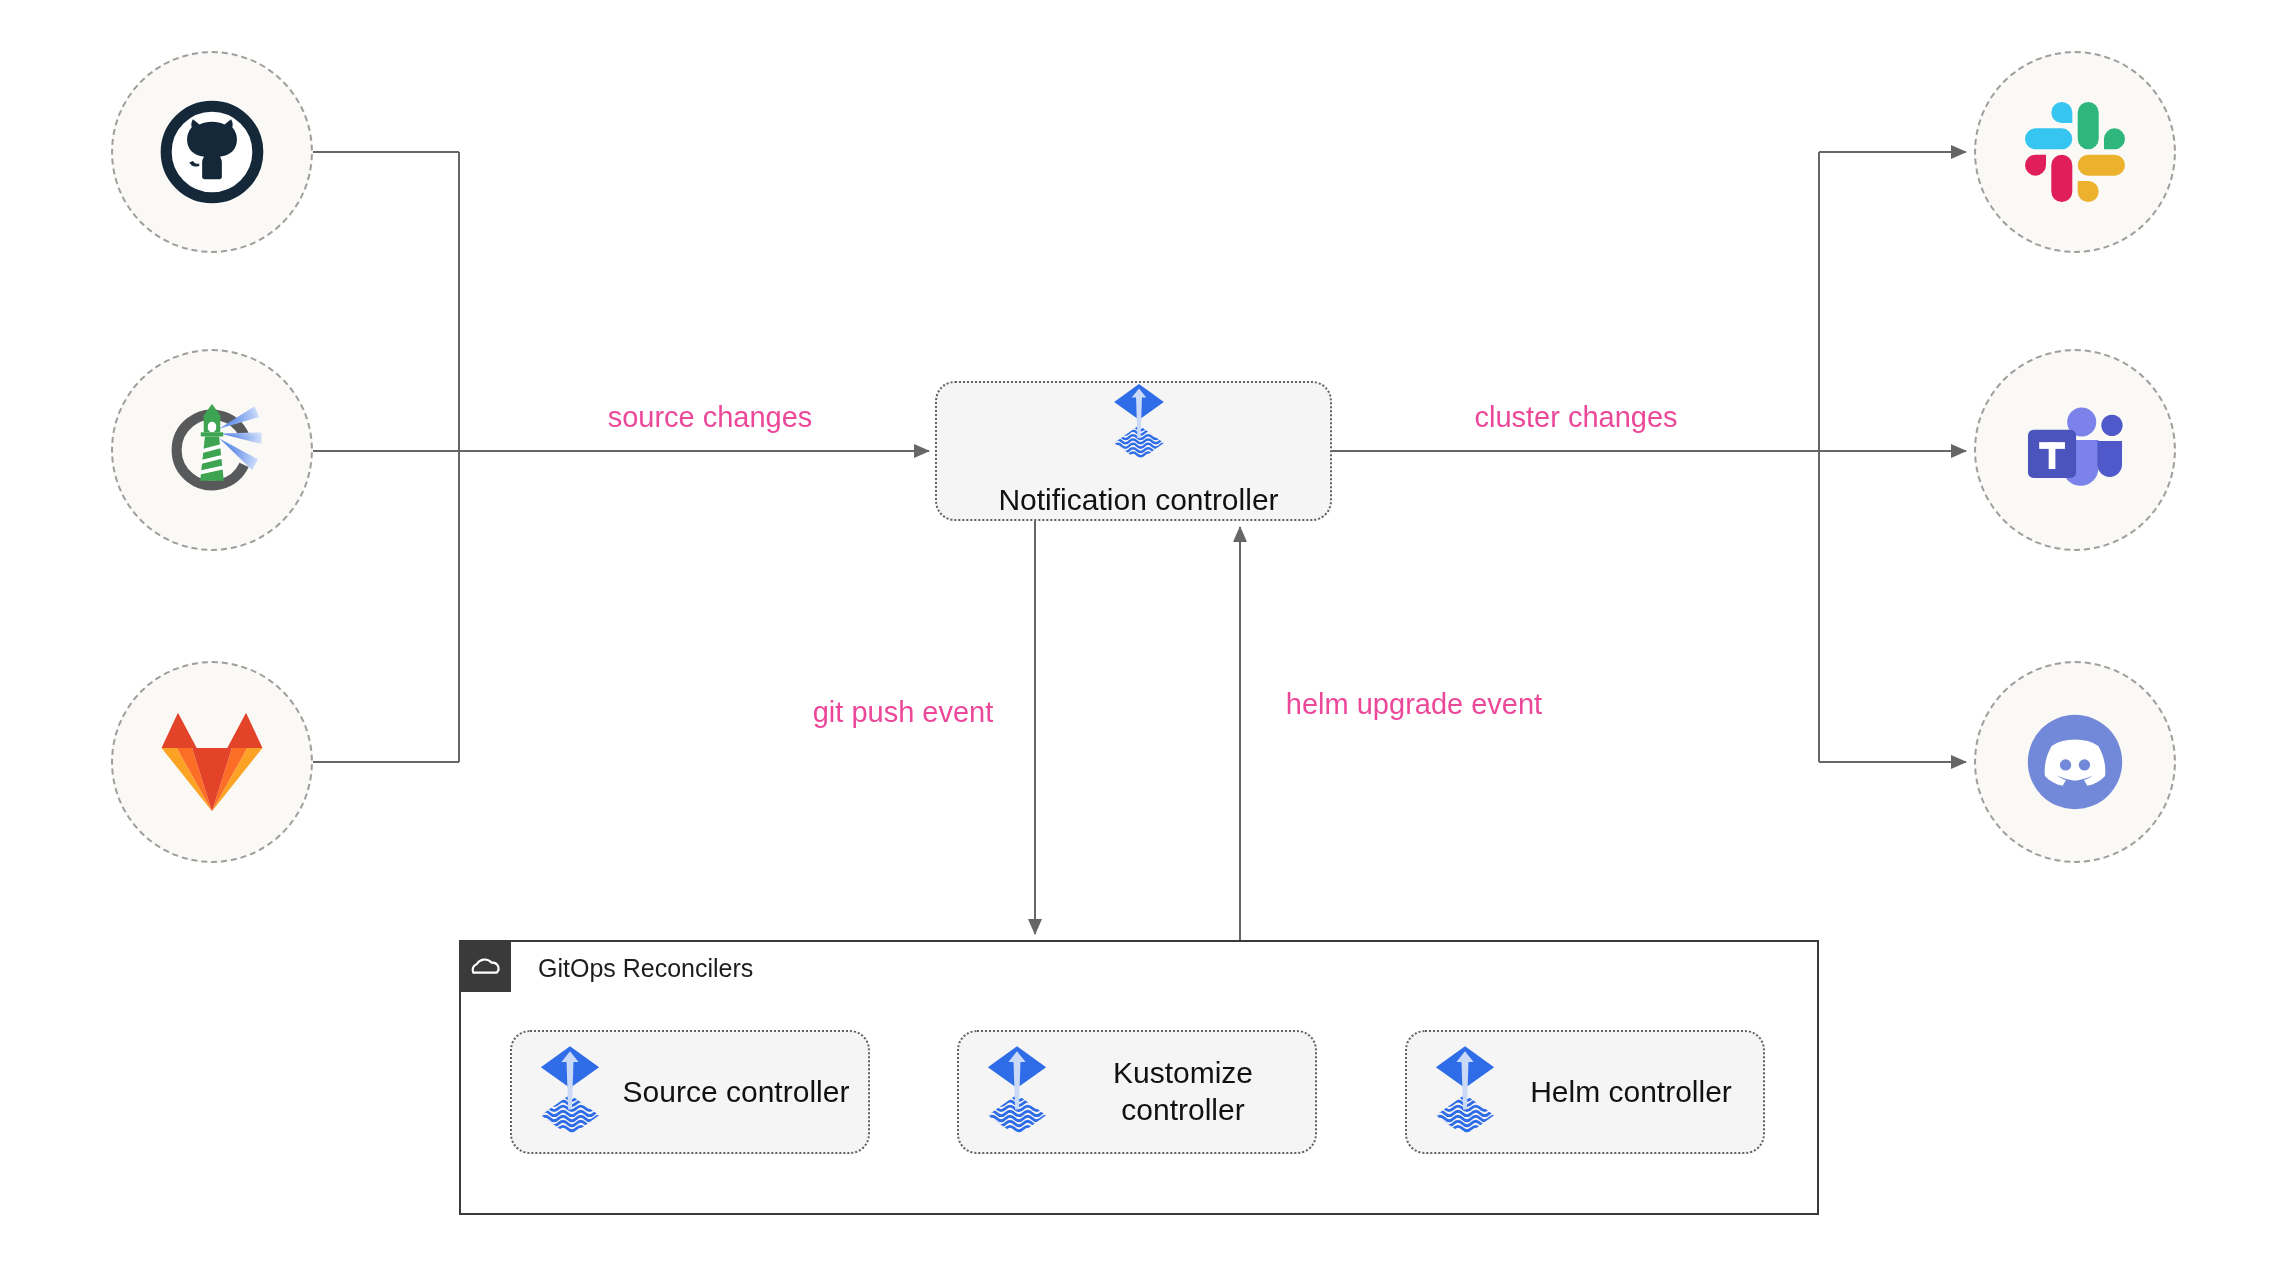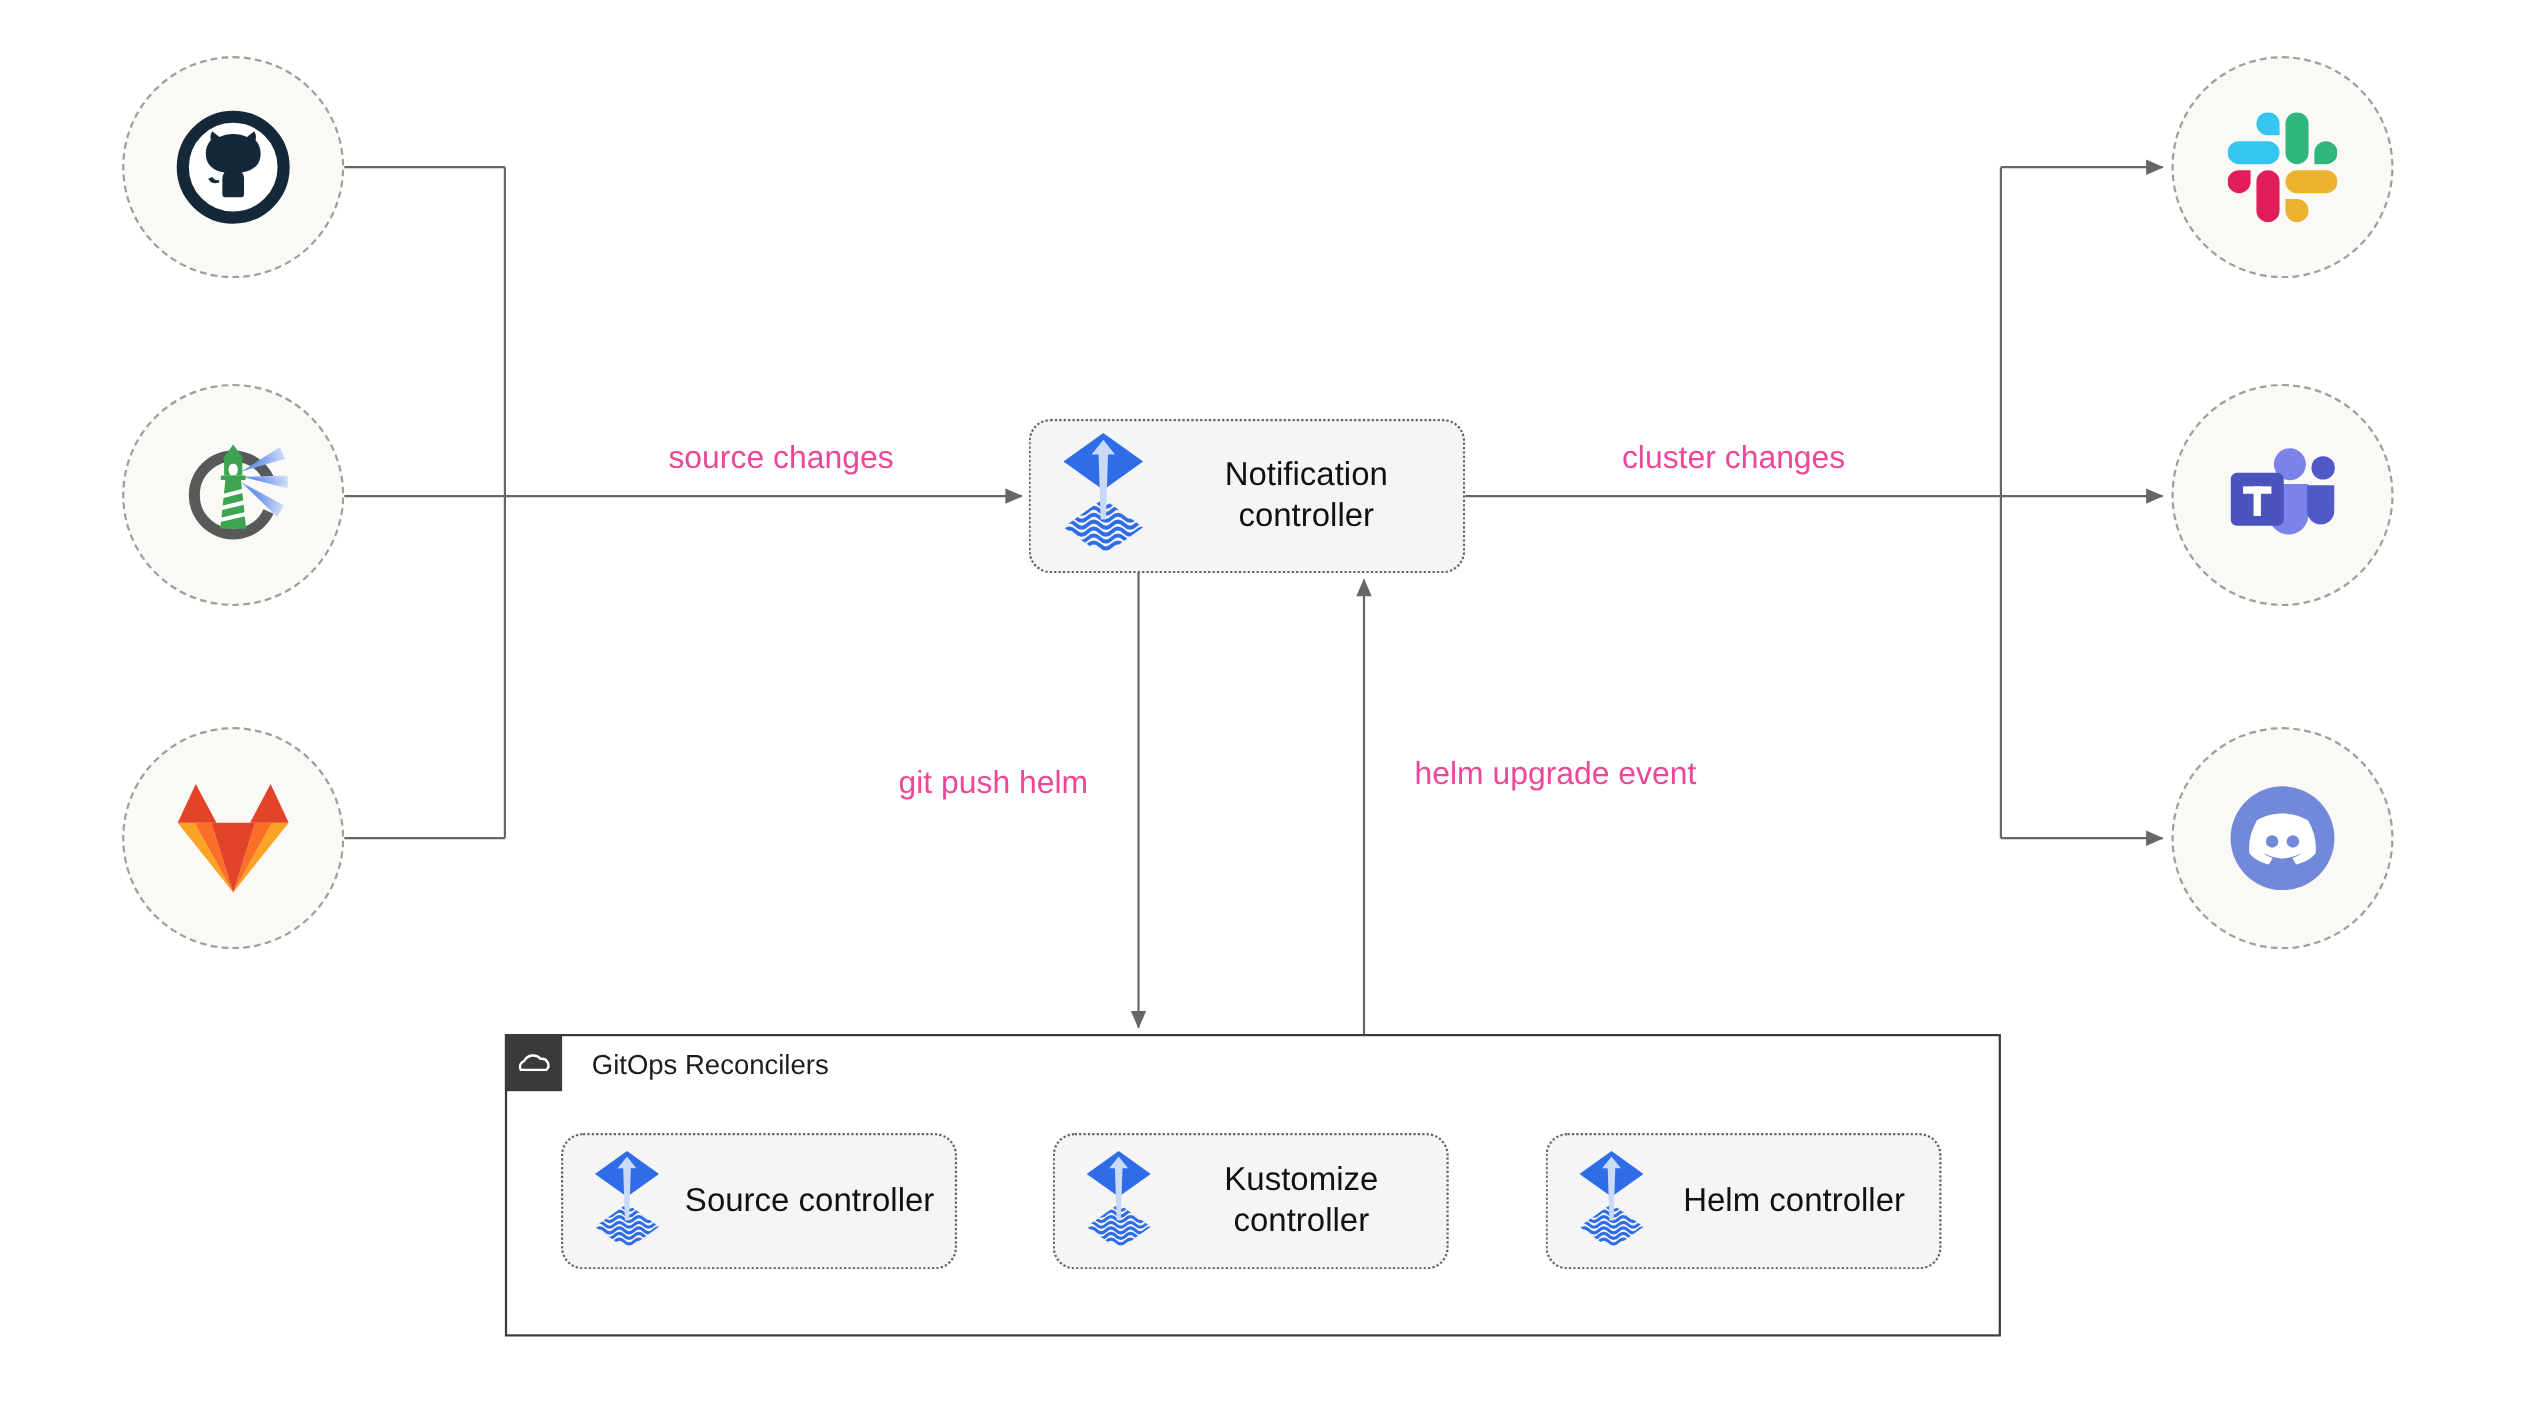--- a/index.html
+++ b/index.html
@@ -198,30 +198,30 @@
     <svg width="112" height="112">
         <use href="#sym-teams"></use>
       </svg>
   </div>
   <div class="circle-node" style="left:1974px;top:661px;">
     <svg width="118" height="118">
         <use href="#sym-discord"></use>
       </svg>
   </div>
 
-  <div class="proc-box" style="left:935px;top:381px;width:397px;height:140px;">
+  <div class="proc-box" style="left:935px;top:381px;width:397px;height:140px;flex-direction:column;">
     <svg width="80" height="118">
         <use href="#sym-flux"></use>
       </svg>
     <div class="label">Notification controller</div>
   </div>
 
   <div class="edge-label" style="left:710px;top:417px;">source changes</div>
   <div class="edge-label" style="left:1576px;top:417px;">cluster changes</div>
-  <div class="edge-label" style="left:903px;top:712px;">git push helm</div>
+  <div class="edge-label" style="left:903px;top:712px;">git push event</div>
   <div class="edge-label" style="left:1414px;top:704px;">helm upgrade event</div>
 
   <div class="container-box">
     <div class="container-head">
       <svg width="40" height="40">
           <use href="#sym-cloud"></use>
         </svg>
     </div>
     <div class="container-title">GitOps Reconcilers</div>
 

